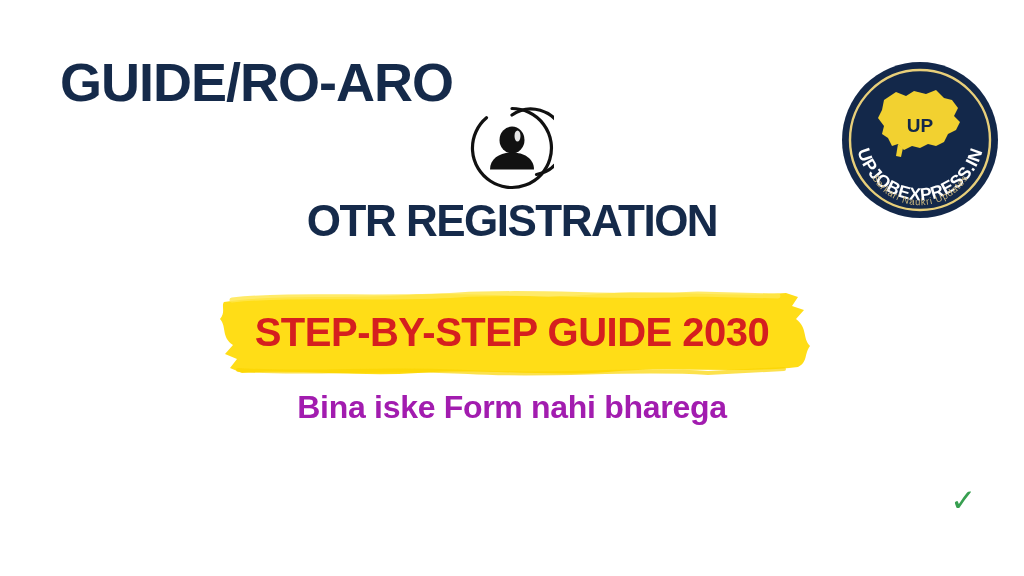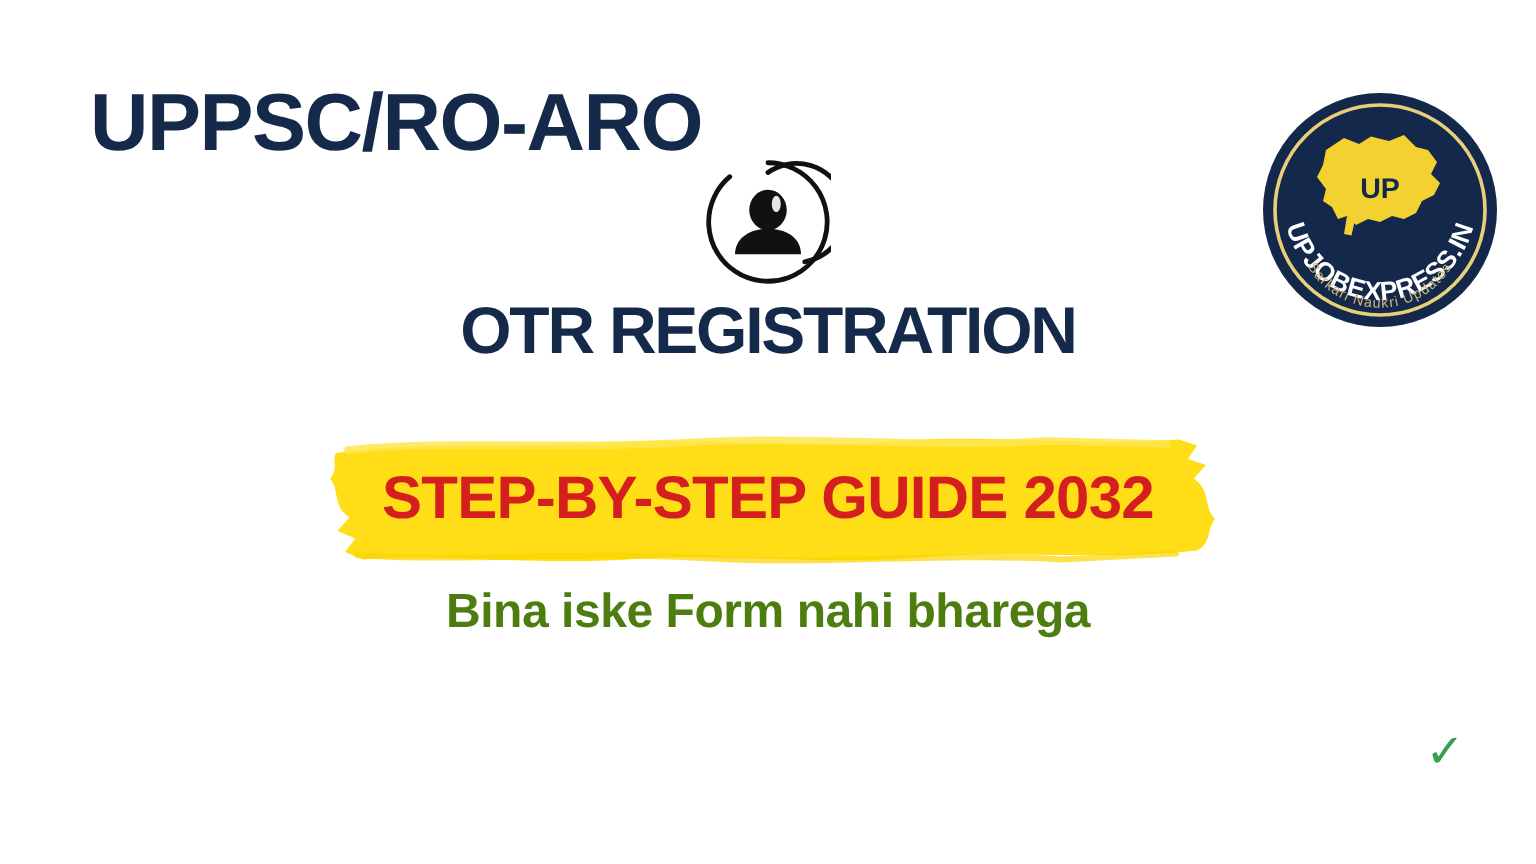--- a/index.html
+++ b/index.html
@@ -98,21 +98,21 @@
   
   .tagline {
     position: absolute;
     left: 0;
     right: 0;
     top: 388px;
     text-align: center;
     font-size: 32px;
     font-weight: 700;
     letter-spacing: -0.3px;
-    color: #4d7c0f;
+    color: #a21caf;
     line-height: 1.2;
   }
 
   
   .brand {
     position: absolute;
     right: 48px;
     top: 484px;
     display: flex;
     align-items: center;
@@ -130,21 +130,21 @@
     line-height: 1;
     position: relative;
     top: 1px;
   }
 </style>
 </head>
 <body>
 
 <div class="canvas">
 
-  <div class="kicker">UPPSC/RO-ARO</div>
+  <div class="kicker">GUIDE/RO-ARO</div>
 
   <div class="avatar">
     <svg viewBox="0 0 84 84" xmlns="http://www.w3.org/2000/svg">
 
       <path d="M 42 2.5 A 39.5 39.5 0 1 1 16.5 11.8" fill="none" stroke="#111111" stroke-width="3.2" stroke-linecap="round"></path>
 
       <path d="M 42 9 A 33 33 0 1 1 66.5 68.5" fill="none" stroke="#111111" stroke-width="3.2" stroke-linecap="round"></path>
 
       <ellipse cx="42" cy="34" rx="12.5" ry="13.5" fill="#111111"></ellipse>
 
@@ -200,21 +200,21 @@
                  C 330 89, 260 80, 200 85
                  C 140 89, 80 81, 24 85
                  L 12 80 L 19 71 L 7 66 L 15 57
                  C 3 49, 9 39, 2 31
                  C 8 24, 3 18, 6 14 Z" fill="#ffdd17"></path>
 
         <path d="M 14 12 C 80 5, 160 12, 240 7 C 320 2, 400 11, 480 6 L 560 8" fill="none" stroke="#ffe64d" stroke-width="5" stroke-linecap="round" opacity="0.85"></path>
         <path d="M 20 82 C 90 87, 170 79, 250 84 C 330 89, 410 80, 490 85 L 566 81" fill="none" stroke="#fbd400" stroke-width="4" stroke-linecap="round" opacity="0.7"></path>
       </svg>
     </div>
-    <div class="highlight-text">STEP-BY-STEP GUIDE 2032</div>
+    <div class="highlight-text">STEP-BY-STEP GUIDE 2030</div>
   </div>
 
   <div class="tagline">Bina iske Form nahi bharega</div>
 
   <div class="brand">
     <span class="check">✓</span>
   </div>
 
 </div>
 

